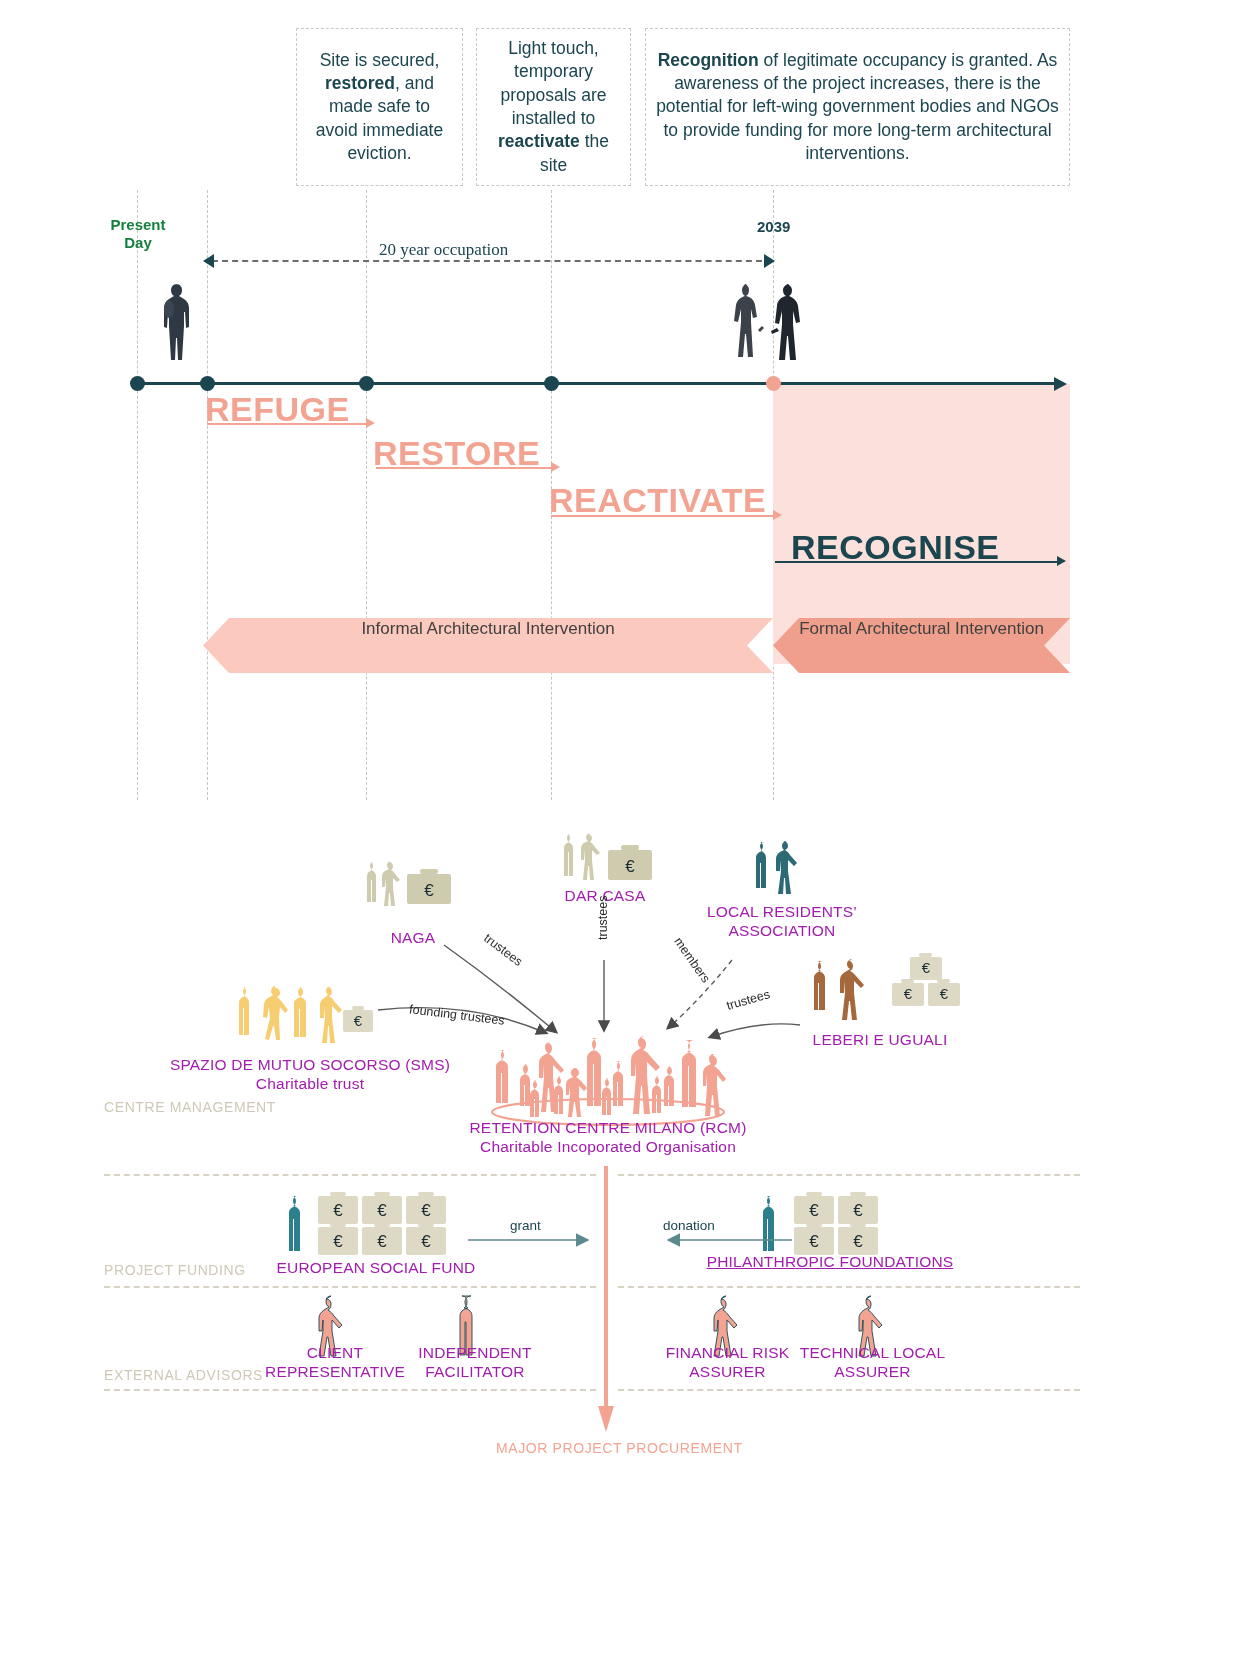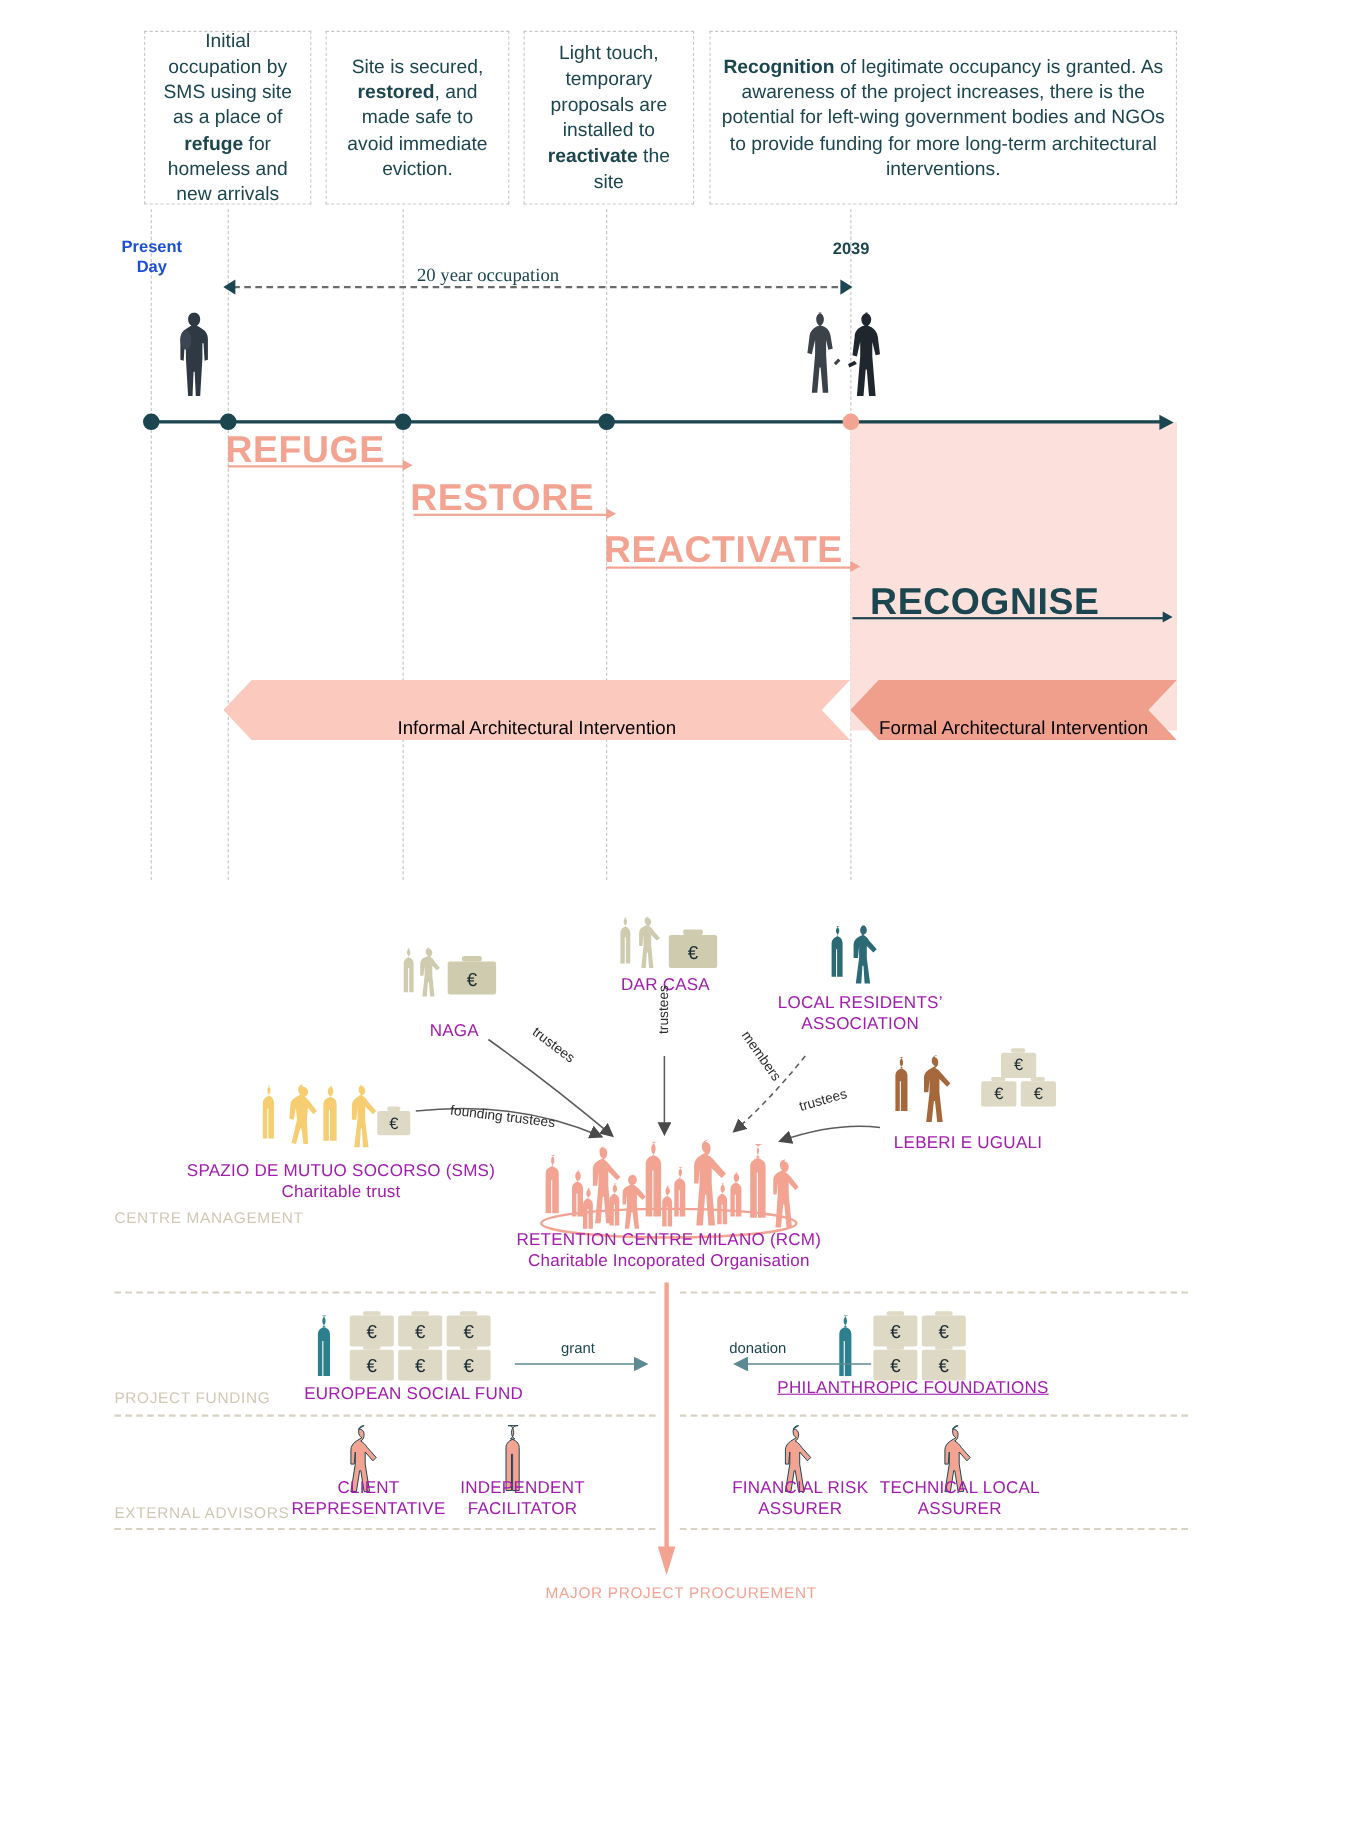--- a/index.html
+++ b/index.html
@@ -16,43 +16,43 @@
   
   .vguide{position:absolute;width:0;border-left:1px dashed #c4c4c4;}
 
   
   .axis{position:absolute;height:3px;background:#1b4650;}
   .node{position:absolute;width:15px;height:15px;border-radius:50%;background:#1b4650;}
   .node.accent{background:#f3a392;}
   .axis-head{position:absolute;width:0;height:0;border-left:13px solid #1b4650;
              border-top:7px solid transparent;border-bottom:7px solid transparent;}
 
-  .present-day{position:absolute;font-size:15px;font-weight:700;line-height:1.2;text-align:center;color:#1d4ed8;}
+  .present-day{position:absolute;font-size:15px;font-weight:700;line-height:1.2;text-align:center;color:#15803d;}
   .year-lbl{position:absolute;font-size:15px;font-weight:700;color:#1b4650;}
 
   .occ-line{position:absolute;height:0;border-top:2px dashed #6b6b6b;}
   .occ-lbl{position:absolute;font-size:17px;color:#1b4650;background:#fff;padding:0 6px;font-family:Liberation Serif, serif;}
   .occ-arrow-l{position:absolute;width:0;height:0;border-right:11px solid #1b4650;
                border-top:7px solid transparent;border-bottom:7px solid transparent;}
   .occ-arrow-r{position:absolute;width:0;height:0;border-left:11px solid #1b4650;
                border-top:7px solid transparent;border-bottom:7px solid transparent;}
 
   .phase-word{position:absolute;font-size:34px;font-weight:700;letter-spacing:.5px;color:#f3a392;white-space:nowrap;}
   .phase-word.dark{color:#1b4650;margin-left:15px;}
   .phase-rule{position:absolute;height:2px;background:#f3a392;}
   .phase-rule.dark{background:#1b4650;height:2px;}
   .phase-tip{position:absolute;width:0;height:0;border-left:9px solid #f3a392;
              border-top:5px solid transparent;border-bottom:5px solid transparent;}
   .phase-tip.dark{border-left-color:#1b4650;}
 
   .recog-fill{position:absolute;background:#fbe0db;}
 
   
-  .chev{position:absolute;display:flex;align-items:flex-end;justify-content:center;
-        text-align:center;font-size:17px;color:#000000;line-height:1.3;}
+  .chev{position:absolute;display:flex;align-items:flex-start;justify-content:center;
+        text-align:center;font-size:17px;color:#404040;line-height:1.3;}
   .chev .lbl{position:relative;z-index:2;padding:0 12px;}
 
   
   .node-label{position:absolute;text-align:center;font-size:15.5px;color:#a21caf;line-height:1.25;
               letter-spacing:.2px;white-space:nowrap;font-stretch:condensed;}
   .node-sub{font-size:15.5px;}
   .edge-lbl{position:absolute;font-size:12.5px;color:#2b2b2b;white-space:nowrap;}
 
   .lane-lbl{position:absolute;font-size:14px;letter-spacing:.6px;color:#cfc8b4;white-space:nowrap;}
   .lane-rule{position:absolute;height:0;border-top:2px dashed #d8d2c2;}
@@ -60,23 +60,20 @@
   .flow-lbl{position:absolute;font-size:13.5px;color:#1b4650;}
   .proc-lbl{position:absolute;font-size:14px;letter-spacing:.6px;color:#f3a392;white-space:nowrap;}
 
   svg{overflow:visible;}
 </style>
 </head>
 <body>
 
 <div class="stage">
 
-  <div class="narr-box" style="left:131px;top:28px;width:152px;height:158px;">
-    <span>Initial occupation by SMS using site as a place of <b>refuge</b> for homeless and new arrivals</span>
-  </div>
   <div class="narr-box" style="left:296px;top:28px;width:167px;height:158px;">
     <span>Site is secured, <b>restored</b>, and made safe to avoid immediate eviction.</span>
   </div>
   <div class="narr-box" style="left:645px;top:28px;width:425px;height:158px;">
     <span><b>Recognition</b> of legitimate occupancy is granted. As awareness of the project increases, there is the potential for left-wing government bodies and NGOs to provide funding for more long-term architectural interventions.</span>
   </div>
   <div class="narr-box" style="left:476px;top:28px;width:155px;height:158px;">
     <span>Light touch, temporary proposals are installed to <b>reactivate</b> the site</span>
   </div>
 

